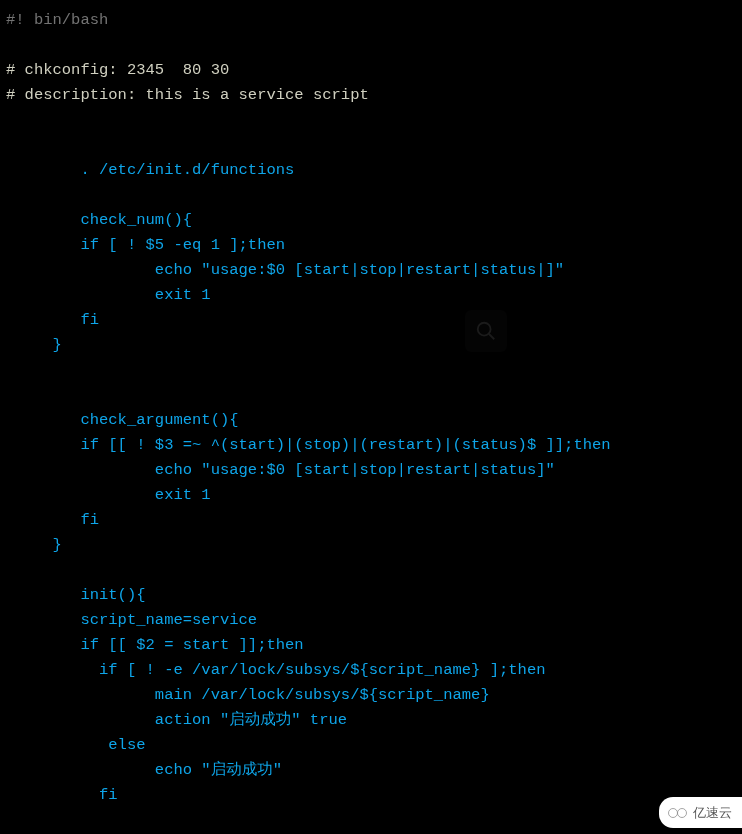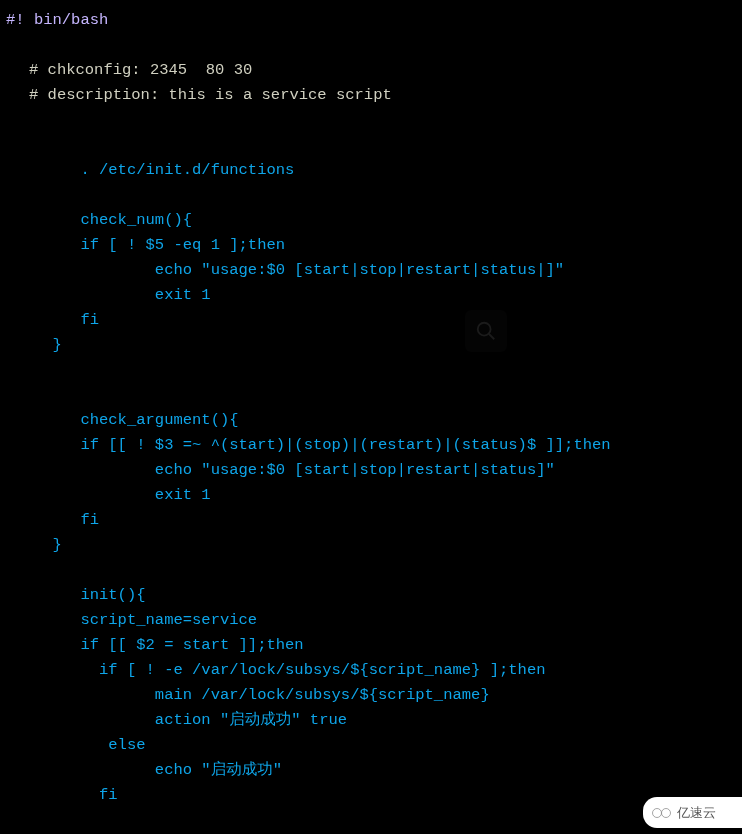--- a/index.html
+++ b/index.html
@@ -12,22 +12,22 @@
     color: #d0d0c0;
     width: 742px;
     height: 834px;
     overflow: hidden;
     position: relative;
   }
   .code-area {
     padding: 8px 6px;
     white-space: pre;
   }
-  .shebang { color: #c4b5fd; }
-  .comment { color: #d0d0c0; margin-left: 23px; }
+  .shebang { color: #737373; }
+  .comment { color: #d0d0c0; }
   .normal  { color: #0ea5e9; }
   .watermark-search {
     position: absolute;
     left: 465px;
     top: 310px;
     width: 42px;
     height: 42px;
     background: #0a0a0a;
     border-radius: 6px;
     display: flex;
@@ -37,21 +37,21 @@
   }
   .watermark-search svg { stroke: #444; }
   .logo-pill {
     position: absolute;
     right: 0;
     bottom: 6px;
     background: #ffffff;
     color: #555;
     font-family: Arial, "Microsoft YaHei", sans-serif;
     font-size: 13px;
-    padding: 3px 26px 3px 8px;
+    padding: 3px 10px 3px 8px;
     border-top-left-radius: 14px;
     border-bottom-left-radius: 14px;
     display: flex;
     align-items: center;
     gap: 4px;
   }
   .logo-pill svg { fill: none; stroke: #888; }
 </style>
 </head>
 <body>

